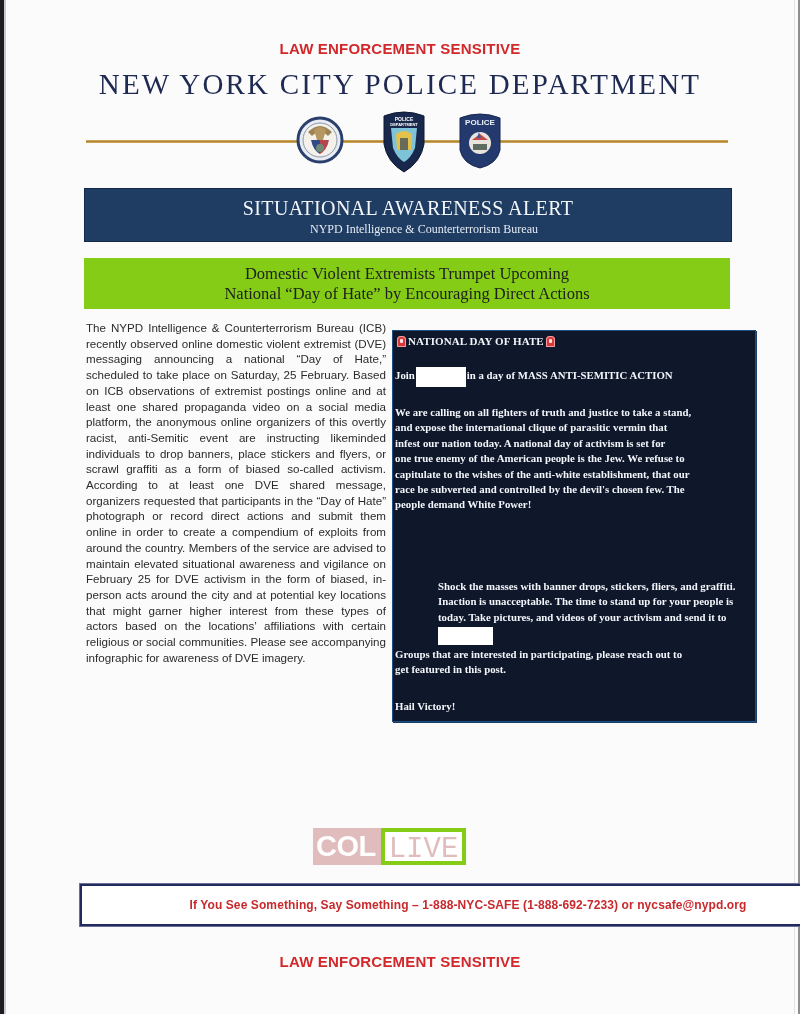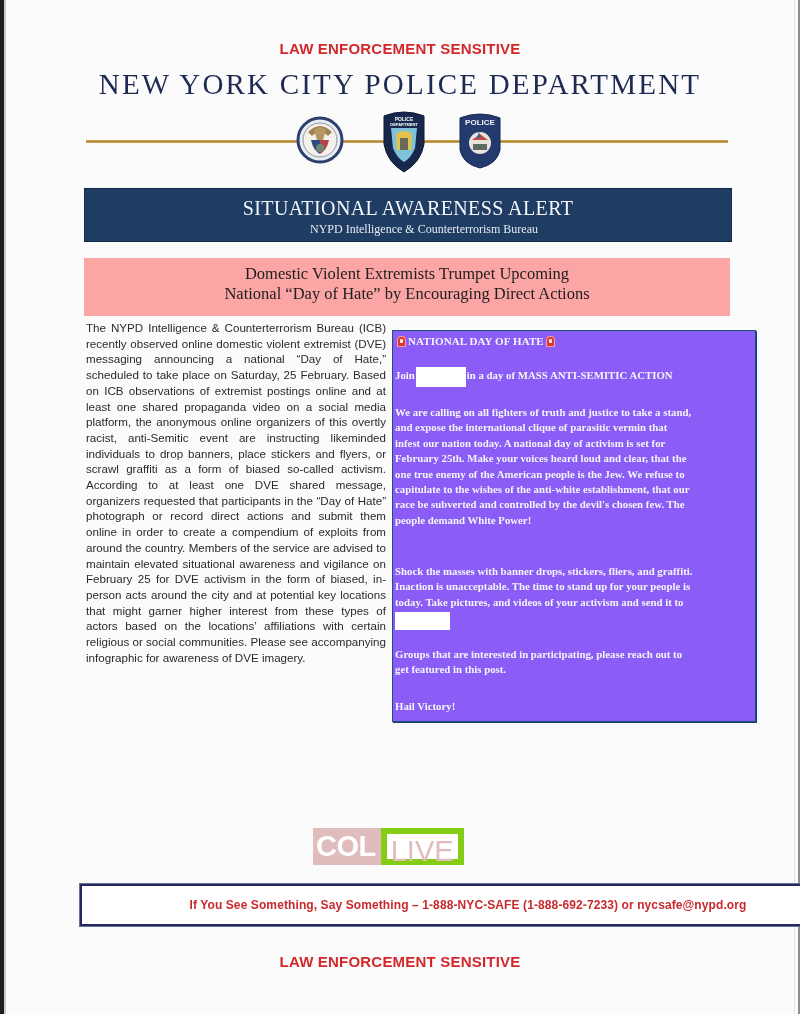--- a/index.html
+++ b/index.html
@@ -87,22 +87,22 @@
     .alert-sub {
       font-family: "Liberation Serif", serif;
       font-size: 12px;
       margin-top: 2px;
       color: #e6ebf3;
       padding-left: 32px;
     }
 
     .headline-box {
       position: absolute;
-      top: 258px; left: 84px; width: 646px; height: 58px;
-      background: #fca5a5;
+      top: 258px; left: 84px; width: 646px; height: 51px;
+      background: #84cc16;
       text-align: center;
       font-family: "Liberation Serif", serif;
       color: #1e1e1e;
       font-size: 16.5px;
       line-height: 20px;
       padding-top: 6px;
       box-sizing: border-box;
     }
 
     .body-text {
@@ -112,21 +112,21 @@
       font-size: 11.6px;
       line-height: 15.7px;
       color: #2a2a2a;
       text-align: justify;
       text-align-last: left;
     }
 
     .dve-box {
       position: absolute;
       top: 330px; left: 392px; width: 364px; height: 392px;
-      background: #8b5cf6;
+      background: #0f172a;
       border: 1px solid #1d4f82;
       box-shadow: 1px 1px 0 #173f6a;
       font-family: "Liberation Serif", serif;
       font-weight: bold;
       color: #f3f6fb;
       font-size: 10.8px;
       line-height: 15.4px;
       box-sizing: border-box;
     }
     .dve-heading {
@@ -187,23 +187,24 @@
     .wm-col {
       background: #e1bcbc;
       color: #ffffff;
       font-weight: bold;
       padding: 0 5px 0 3px;
       letter-spacing: -0.5px;
     }
     .wm-live {
       background: #ffffff;
       color: #e1bcbc;
-      border: 6px solid #84cc16;
+      border: 4px solid #84cc16;
       padding: 0 4px;
       line-height: 35px;
+      font-family: Liberation Mono, monospace;
     }
 
     .report-box {
       position: absolute;
       top: 884px; left: 80px; width: 776px; height: 42px;
       border: 2px solid #232a5e;
       box-shadow: 0 0 0 1px #6a6f95;
       box-sizing: border-box;
       background: #ffffff;
       display: flex; align-items: center; justify-content: center;
@@ -282,28 +283,27 @@
   </div>
 
   <div class="dve-line" style="top:36px;">
     <span>Join</span><span class="redact redact-join"></span><span>in a day of MASS ANTI-SEMITIC ACTION</span>
   </div>
 
   <div class="dve-para" style="top:74px;">
     <div>We are calling on all fighters of truth and justice to take a stand,</div>
     <div>and expose the international clique of parasitic vermin that</div>
     <div>infest our nation today. A national day of activism is set for</div>
-    <div>February 25th. Make your voices heard loud and clear, that the</div>
     <div>one true enemy of the American people is the Jew. We refuse to</div>
     <div>capitulate to the wishes of the anti-white establishment, that our</div>
     <div>race be subverted and controlled by the devil's chosen few. The</div>
     <div>people demand White Power!</div>
   </div>
 
-  <div class="dve-para" style="top:233px;">
+  <div class="dve-para" style="top:248px;margin-left:43px;">
     <div>Shock the masses with banner drops, stickers, fliers, and graffiti.</div>
     <div>Inaction is unacceptable. The time to stand up for your people is</div>
     <div>today. Take pictures, and videos of your activism and send it to</div>
     <div style="margin-top:2px;"><span class="redact redact-send"></span></div>
   </div>
 
   <div class="dve-para" style="top:316px;">
     <div>Groups that are interested in participating, please reach out to</div>
     <div>get featured in this post.</div>
   </div>

